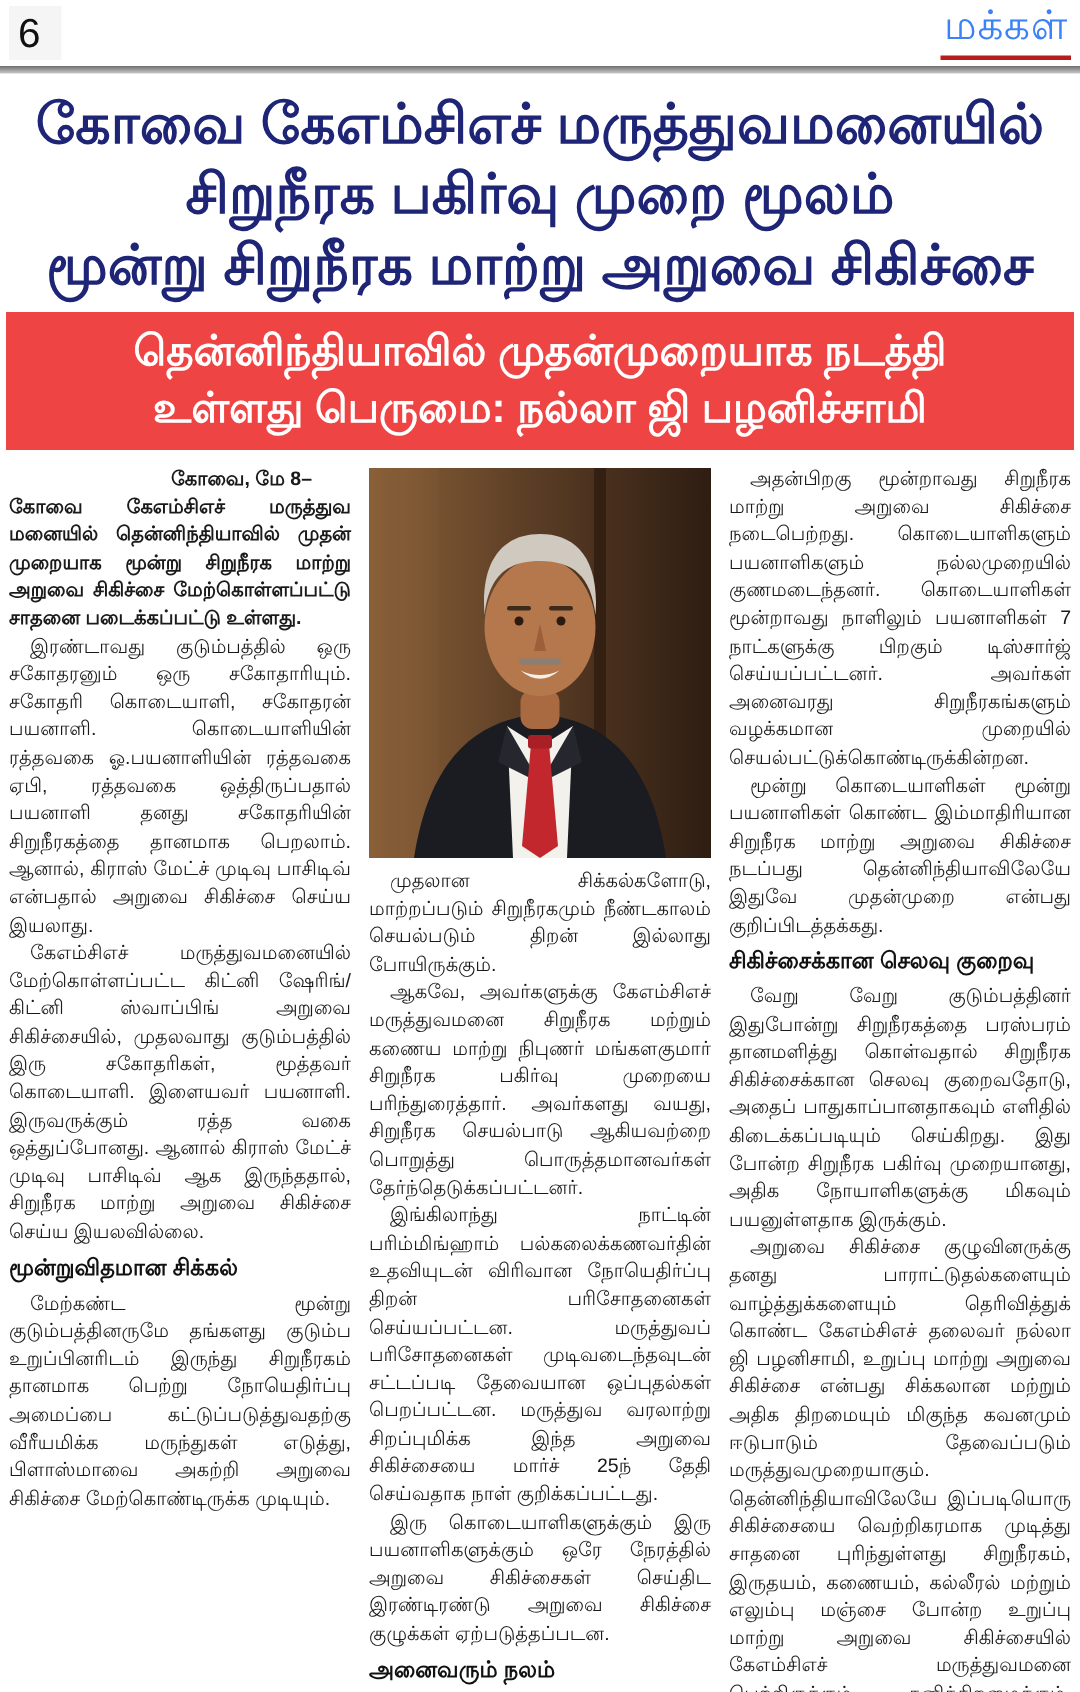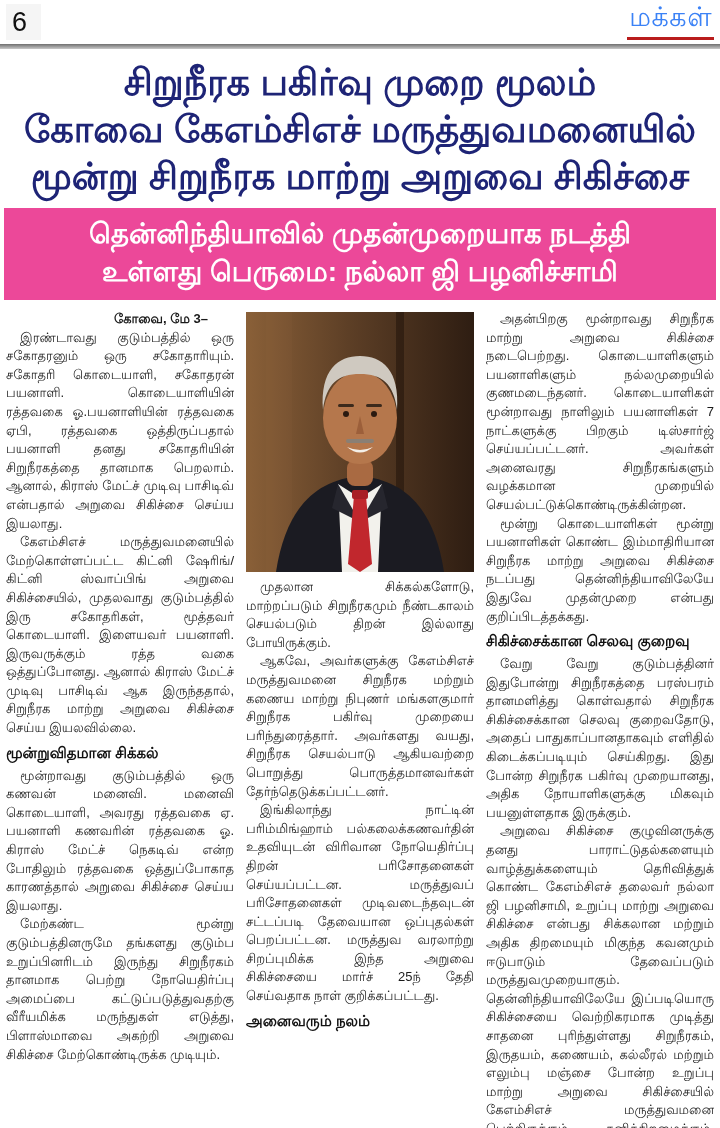--- a/index.html
+++ b/index.html
@@ -53,38 +53,38 @@
 
 <div class="page">
 
   <div class="header">
     <div class="page-num">6</div>
     <div class="masthead">மக்கள்</div>
   </div>
   <div class="header-rule"></div>
 
   <div class="headline" style="color: rgb(30, 36, 118);">
+    <div>கோவை கேஎம்சிஎச் மருத்துவமனையில்</div>
     <div>சிறுநீரக பகிர்வு முறை மூலம்</div>
-    <div>கோவை கேஎம்சிஎச் மருத்துவமனையில்</div>
     <div>மூன்று சிறுநீரக மாற்று அறுவை சிகிச்சை</div>
   </div>
 
-  <div class="banner" style="background: #ec4899; color: rgb(255, 255, 255);">
+  <div class="banner" style="background: #ef4444; color: rgb(255, 255, 255);">
     <div>தென்னிந்தியாவில் முதன்முறையாக நடத்தி</div>
     <div>உள்ளது பெருமை: நல்லா ஜி பழனிச்சாமி</div>
   </div>
 
   <div class="columns">
     <div class="col">
       <div class="col-text">
-          <div class="dateline">கோவை, மே 3–</div>
+          <div class="dateline">கோவை, மே 8–</div>
+          <p class="lead">கோவை கேஎம்சிஎச் மருத்துவ மனையில் தென்னிந்தியாவில் முதன் முறையாக மூன்று சிறுநீரக மாற்று அறுவை சிகிச்சை மேற்கொள்ளப்பட்டு சாதனை படைக்கப்பட்டு உள்ளது.</p>
           <p class="para">இரண்டாவது குடும்பத்தில் ஒரு சகோதரனும் ஒரு சகோதாரியும். சகோதரி கொடையாளி, சகோதரன் பயனாளி. கொடையாளியின் ரத்தவகை ஓ.பயனாளியின் ரத்தவகை ஏபி, ரத்தவகை ஒத்திருப்பதால் பயனாளி தனது சகோதரியின் சிறுநீரகத்தை தானமாக பெறலாம். ஆனால், கிராஸ் மேட்ச் முடிவு பாசிடிவ் என்பதால் அறுவை சிகிச்சை செய்ய இயலாது.</p>
           <p class="para">கேஎம்சிஎச் மருத்துவமனையில் மேற்கொள்ளப்பட்ட கிட்னி ஷேரிங்/கிட்னி ஸ்வாப்பிங் அறுவை சிகிச்சையில், முதலவாது குடும்பத்தில் இரு சகோதரிகள், மூத்தவர் கொடையாளி. இளையவர் பயனாளி. இருவருக்கும் ரத்த வகை ஒத்துப்போனது. ஆனால் கிராஸ் மேட்ச் முடிவு பாசிடிவ் ஆக இருந்ததால், சிறுநீரக மாற்று அறுவை சிகிச்சை செய்ய இயலவில்லை.</p>
           <h3 class="subhead">மூன்றுவிதமான சிக்கல்</h3>
-          <p class="para">மூன்றாவது குடும்பத்தில் ஒரு கணவன் மனைவி. மனைவி கொடையாளி, அவரது ரத்தவகை ஏ. பயனாளி கணவரின் ரத்தவகை ஓ. கிராஸ் மேட்ச் நெகடிவ் என்ற போதிலும் ரத்தவகை ஒத்துப்போகாத காரணத்தால் அறுவை சிகிச்சை செய்ய இயலாது.</p>
           <p class="para">மேற்கண்ட மூன்று குடும்பத்தினருமே தங்களது குடும்ப உறுப்பினரிடம் இருந்து சிறுநீரகம் தானமாக பெற்று நோயெதிர்ப்பு அமைப்பை கட்டுப்படுத்துவதற்கு வீரீயமிக்க மருந்துகள் எடுத்து, பிளாஸ்மாவை அகற்றி அறுவை சிகிச்சை மேற்கொண்டிருக்க முடியும்.</p>
         </div>
     </div>
     <div class="col">
       <div class="photo-wrap">
         <svg viewBox="0 0 228 260" preserveAspectRatio="none" aria-hidden="true">
           <defs>
             <linearGradient id="bg" x1="0" y1="0" x2="1" y2="0">
               <stop offset="0" stop-color="#8a6038"></stop>
               <stop offset="0.45" stop-color="#5d3f26"></stop>
@@ -119,20 +119,21 @@
           <path d="M114 104 L110 122 L118 122 Z" fill="#9c5f3a"></path>
 
           <rect x="100" y="127" width="28" height="4" rx="2" fill="#8a7f74"></rect>
           <path d="M101 135 Q114 146 127 135 Q114 141 101 135 Z" fill="#f4efe8"></path>
         </svg>
       </div>
       <div class="col-text">
           <p class="para">முதலான சிக்கல்களோடு, மாற்றப்படும் சிறுநீரகமும் நீண்டகாலம் செயல்படும் திறன் இல்லாது போயிருக்கும்.</p>
           <p class="para">ஆகவே, அவர்களுக்கு கேஎம்சிஎச் மருத்துவமனை சிறுநீரக மற்றும் கணைய மாற்று நிபுணர் மங்களகுமார் சிறுநீரக பகிர்வு முறையை பரிந்துரைத்தார். அவர்களது வயது, சிறுநீரக செயல்பாடு ஆகியவற்றை பொறுத்து பொருத்தமானவர்கள் தேர்ந்தெடுக்கப்பட்டனர்.</p>
           <p class="para">இங்கிலாந்து நாட்டின் பரிம்மிங்ஹாம் பல்கலைக்கணவர்தின் உதவியுடன் விரிவான நோயெதிர்ப்பு திறன் பரிசோதனைகள் செய்யப்பட்டன. மருத்துவப் பரிசோதனைகள் முடிவடைந்தவுடன் சட்டப்படி தேவையான ஒப்புதல்கள் பெறப்பட்டன. மருத்துவ வரலாற்று சிறப்புமிக்க இந்த அறுவை சிகிச்சையை மார்ச் 25ந் தேதி செய்வதாக நாள் குறிக்கப்பட்டது.</p>
+          <p class="para">இரு கொடையாளிகளுக்கும் இரு பயனாளிகளுக்கும் ஒரே நேரத்தில் அறுவை சிகிச்சைகள் செய்திட இரண்டிரண்டு அறுவை சிகிச்சை குழுக்கள் ஏற்படுத்தப்படன.</p>
           <h3 class="subhead">அனைவரும் நலம்</h3>
         </div>
     </div>
     <div class="col">
       <div class="col-text">
           <p class="para">அதன்பிறகு மூன்றாவது சிறுநீரக மாற்று அறுவை சிகிச்சை நடைபெற்றது. கொடையாளிகளும் பயனாளிகளும் நல்லமுறையில் குணமடைந்தனர். கொடையாளிகள் மூன்றாவது நாளிலும் பயனாளிகள் 7 நாட்களுக்கு பிறகும் டிஸ்சார்ஜ் செய்யப்பட்டனர். அவர்கள் அனைவரது சிறுநீரகங்களும் வழக்கமான முறையில் செயல்பட்டுக்கொண்டிருக்கின்றன.</p>
           <p class="para">மூன்று கொடையாளிகள் மூன்று பயனாளிகள் கொண்ட இம்மாதிரியான சிறுநீரக மாற்று அறுவை சிகிச்சை நடப்பது தென்னிந்தியாவிலேயே இதுவே முதன்முறை என்பது குறிப்பிடத்தக்கது.</p>
           <h3 class="subhead">சிகிச்சைக்கான செலவு குறைவு</h3>
           <p class="para">வேறு வேறு குடும்பத்தினர் இதுபோன்று சிறுநீரகத்தை பரஸ்பரம் தானமளித்து கொள்வதால் சிறுநீரக சிகிச்சைக்கான செலவு குறைவதோடு, அதைப் பாதுகாப்பானதாகவும் எளிதில் கிடைக்கப்படியும் செய்கிறது. இது போன்ற சிறுநீரக பகிர்வு முறையானது, அதிக நோயாளிகளுக்கு மிகவும் பயனுள்ளதாக இருக்கும்.</p>
           <p class="para">அறுவை சிகிச்சை குழுவினருக்கு தனது பாராட்டுதல்களையும் வாழ்த்துக்களையும் தெரிவித்துக் கொண்ட கேஎம்சிஎச் தலைவர் நல்லா ஜி பழனிசாமி, உறுப்பு மாற்று அறுவை சிகிச்சை என்பது சிக்கலான மற்றும் அதிக திறமையும் மிகுந்த கவனமும் ஈடுபாடும் தேவைப்படும் மருத்துவமுறையாகும். தென்னிந்தியாவிலேயே இப்படியொரு சிகிச்சையை வெற்றிகரமாக முடித்து சாதனை புரிந்துள்ளது சிறுநீரகம், இருதயம், கணையம், கல்லீரல் மற்றும் எலும்பு மஞ்சை போன்ற உறுப்பு மாற்று அறுவை சிகிச்சையில் கேஎம்சிஎச் மருத்துவமனை பெற்றிருக்கும் தனித்திறமைக்கும், நவீன வசதிகளுக்கும் இதுவொரு சிறந்த உதாரணம் என்று குறிப்பிட்டார்.</p>

